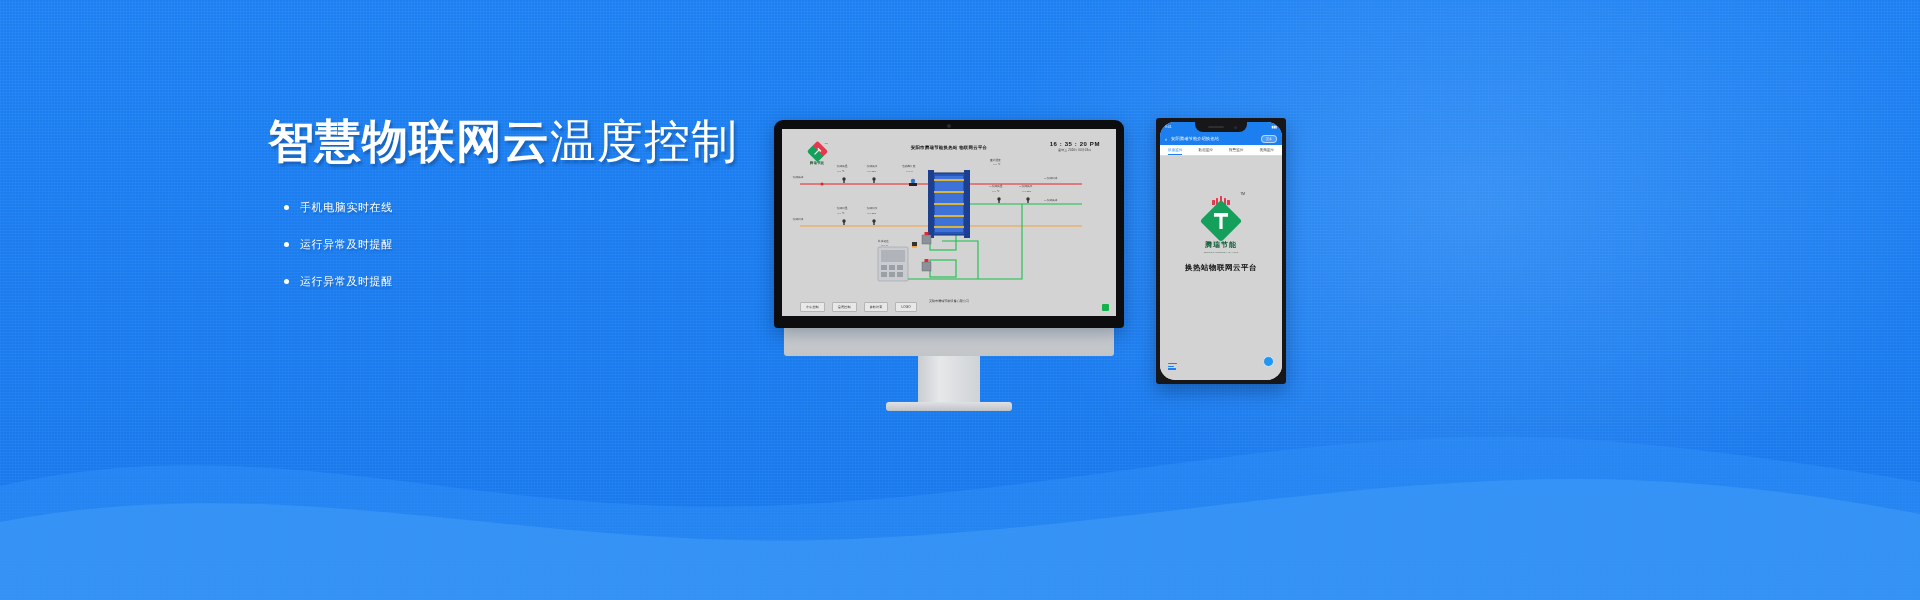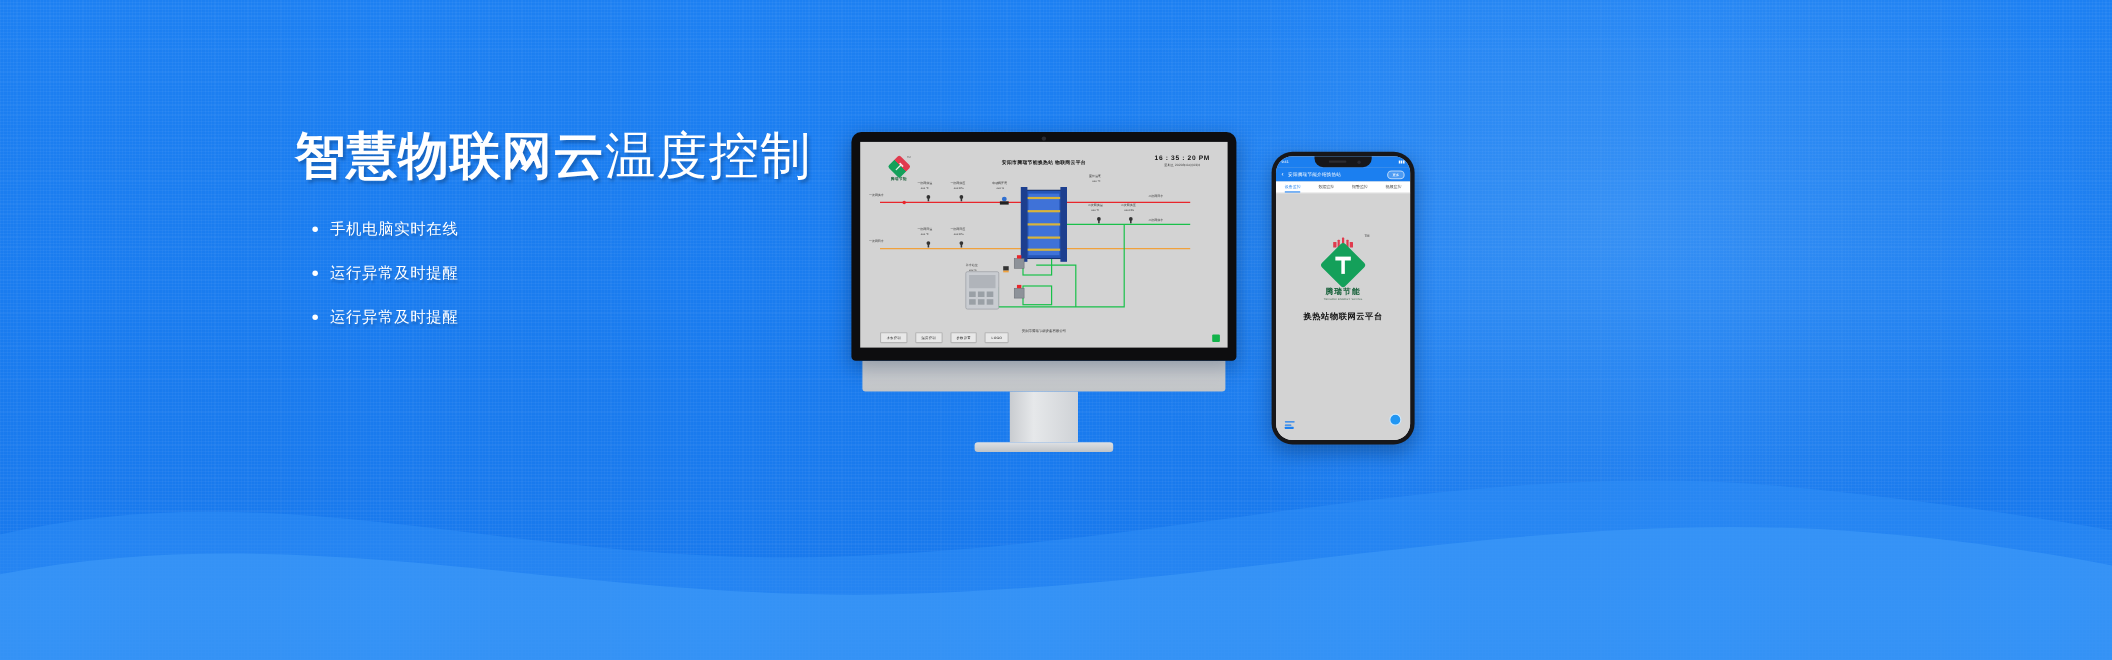--- a/index.html
+++ b/index.html
@@ -47,21 +47,21 @@
     letter-spacing: 1px;
     white-space: nowrap;
     text-shadow: 2px 3px 3px rgba(0,40,90,.35);
   }
   .headline .hl-strong { font-weight: 800; }
   .headline .hl-light  { font-weight: 500; }
 
   .bullets { margin-top: 33px; padding-left: 16px; }
   .bullet {
     display: flex; align-items: center;
-    font-size: 14px;
+    font-size: 11px;
     font-weight: 400;
     letter-spacing: .6px;
     margin-bottom: 22px;
     text-shadow: 1px 2px 2px rgba(0,40,90,.30);
   }
   .bullet .dot {
     width: 5px; height: 5px; border-radius: 50%;
     background: #ffffff; margin-right: 11px; flex: 0 0 auto;
   }
 
@@ -143,24 +143,23 @@
     width:7px; height:7px; background:#12b34a; border-radius:1px;
   }
   .scada-label { font-size:2.7px; fill:#333; }
   .scada-val   { font-size:2.4px; fill:#333; }
 
   
   .phone { position:absolute; left:1156px; top:118px; width:130px; height:266px; z-index:6; }
   .phone-body {
     width:100%; height:100%;
     background:#17171a;
-    border-radius:19px;
+    border-radius:3px;
     padding:4px;
     box-shadow: 0 7px 18px rgba(0,25,60,.35);
-    margin-top: 20px;
   }
   .phone-screen {
     width:100%; height:100%;
     background:#d3d3d3;
     border-radius:15px;
     overflow:hidden; position:relative;
   }
   .notch {
     position:absolute; left:50%; top:0; transform:translateX(-50%);
     width:52px; height:10px; background:#17171a;

